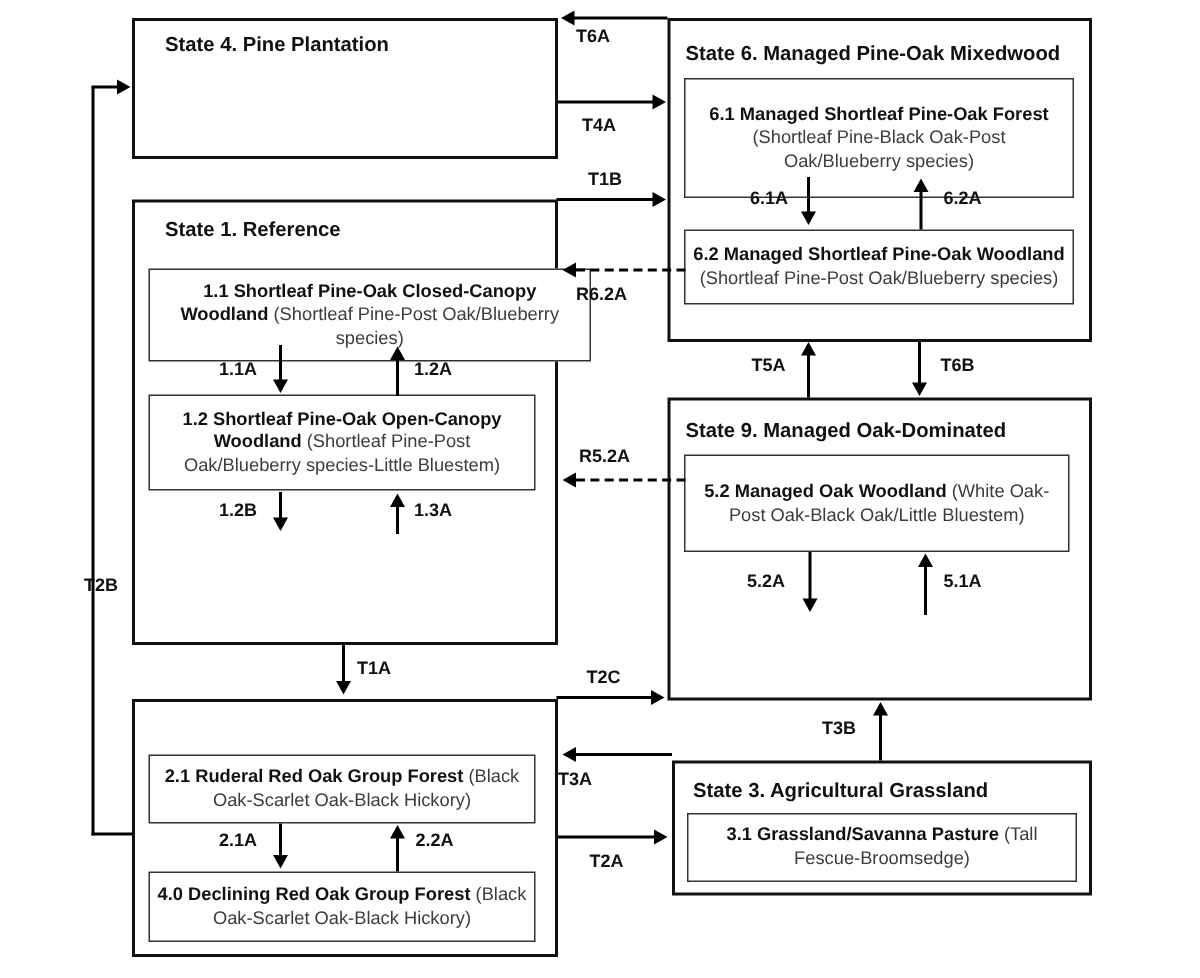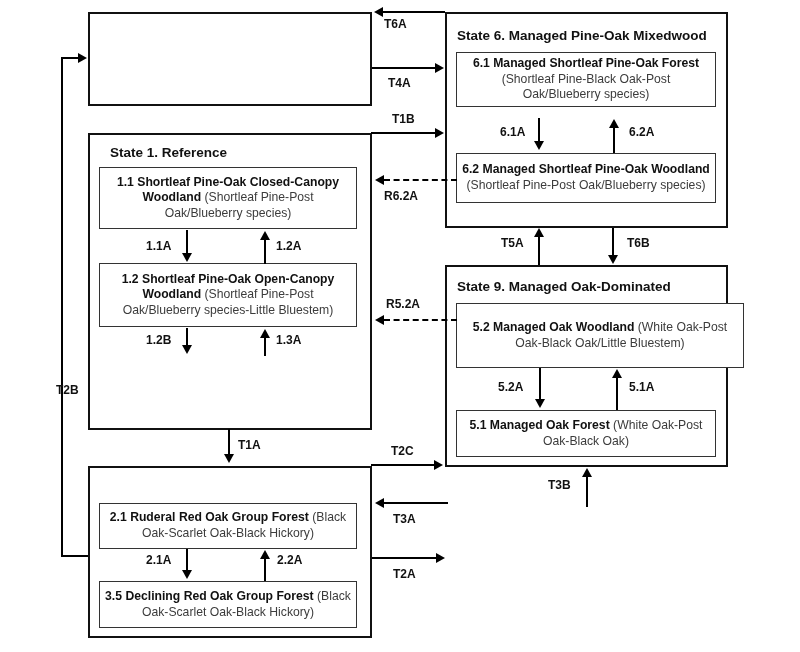--- a/index.html
+++ b/index.html
@@ -20,61 +20,65 @@
   .ah-left{border-top:5px solid transparent;border-bottom:5px solid transparent;border-right:9px solid #000;}
   .ah-down{border-left:5px solid transparent;border-right:5px solid transparent;border-top:9px solid #000;}
   .ah-up{border-left:5px solid transparent;border-right:5px solid transparent;border-bottom:9px solid #000;}
 </style>
 </head>
 <body>
 
 <div class="diagram">
 
   <div class="state" style="left:88px;top:12px;width:284px;height:94px">
+    <div class="state-title" style="left:20px;top:8px">State 4. Pine Plantation</div>
   </div>
 
   <div class="state" style="left:445px;top:12px;width:283px;height:216px">
     <div class="state-title" style="left:10px;top:14px">State 6. Managed Pine-Oak Mixedwood</div>
-    <div class="phase" style="left:9px;top:38px;width:260px;height:55px">
+    <div class="phase" style="left:9px;top:38px;width:260px;height:80px">
       <div class="ptext"><span class="pname">6.1 Managed Shortleaf Pine-Oak Forest</span> <span>(Shortleaf Pine-Black Oak-Post Oak/Blueberry species)</span></div>
     </div>
     <div class="phase" style="left:9px;top:139px;width:260px;height:50px">
       <div class="ptext"><span class="pname">6.2 Managed Shortleaf Pine-Oak Woodland</span> <span>(Shortleaf Pine-Post Oak/Blueberry species)</span></div>
     </div>
   </div>
 
   <div class="state" style="left:88px;top:133px;width:284px;height:297px">
     <div class="state-title" style="left:20px;top:10px">State 1. Reference</div>
-    <div class="phase" style="left:9px;top:32px;width:258px;height:62px">
+    <div class="phase" style="left:9px;top:44px;width:295px;height:62px">
       <div class="ptext"><span class="pname">1.1 Shortleaf Pine-Oak Closed-Canopy Woodland</span> <span>(Shortleaf Pine-Post Oak/Blueberry species)</span></div>
     </div>
     <div class="phase" style="left:9px;top:128px;width:258px;height:64px">
       <div class="ptext"><span class="pname">1.2 Shortleaf Pine-Oak Open-Canopy Woodland</span> <span>(Shortleaf Pine-Post Oak/Blueberry species-Little Bluestem)</span></div>
     </div>
   </div>
 
   <div class="state" style="left:445px;top:265px;width:283px;height:202px">
     <div class="state-title" style="left:10px;top:12px">State 9. Managed Oak-Dominated</div>
-    <div class="phase" style="left:9px;top:36px;width:288px;height:65px">
+    <div class="phase" style="left:9px;top:36px;width:257px;height:65px">
       <div class="ptext"><span class="pname">5.2 Managed Oak Woodland</span> <span>(White Oak-Post Oak-Black Oak/Little Bluestem)</span></div>
-    </div>
-    <div class="phase" style="left:9px;top:143px;width:260px;height:47px">
-      <div class="ptext"><span class="pname">5.1 Managed Oak Forest</span> <span>(White Oak-Post Oak-Black Oak)</span></div>
     </div>
   </div>
 
   <div class="state" style="left:88px;top:466px;width:284px;height:172px">
     <div class="phase" style="left:9px;top:35px;width:258px;height:46px">
       <div class="ptext"><span class="pname">2.1 Ruderal Red Oak Group Forest</span> <span>(Black Oak-Scarlet Oak-Black Hickory)</span></div>
     </div>
     <div class="phase" style="left:9px;top:113px;width:258px;height:47px">
-      <div class="ptext"><span class="pname">3.5 Declining Red Oak Group Forest</span> <span>(Black Oak-Scarlet Oak-Black Hickory)</span></div>
+      <div class="ptext"><span class="pname">4.0 Declining Red Oak Group Forest</span> <span>(Black Oak-Scarlet Oak-Black Hickory)</span></div>
     </div>
   </div>
 
+  <div class="state" style="left:448px;top:507px;width:280px;height:90px">
+    <div class="state-title" style="left:12px;top:10px">State 3. Agricultural Grassland</div>
+    <div class="phase" style="left:8px;top:33px;width:260px;height:46px">
+      <div class="ptext"><span class="pname">3.1 Grassland/Savanna Pasture</span> <span>(Tall Fescue-Broomsedge)</span></div>
+    </div>
+  </div>
 
   <div class="hline" style="left:382px;top:11px;width:63px"></div>
   <div class="ah ah-left" style="left:374px;top:7px"></div>
   <div class="tlabel" style="left:384px;top:17px">T6A</div>
 
   <div class="hline" style="left:372px;top:67px;width:64px"></div>
   <div class="ah ah-right" style="left:435px;top:63px"></div>
   <div class="tlabel" style="left:388px;top:76px">T4A</div>
 
   <div class="hline" style="left:371px;top:132px;width:65px"></div>
@@ -137,21 +141,21 @@
   <div class="hline" style="left:371px;top:464px;width:64px"></div>
   <div class="ah ah-right" style="left:434px;top:460px"></div>
   <div class="tlabel" style="left:391px;top:444px">T2C</div>
 
   <div class="vline" style="left:586px;top:476px;height:31px"></div>
   <div class="ah ah-up" style="left:582px;top:468px"></div>
   <div class="tlabel" style="left:548px;top:478px">T3B</div>
 
   <div class="hline" style="left:384px;top:502px;width:64px"></div>
   <div class="ah ah-left" style="left:375px;top:498px"></div>
-  <div class="tlabel" style="left:393px;top:512px">T3A</div>
+  <div class="tlabel" style="left:372px;top:512px">T3A</div>
 
   <div class="hline" style="left:372px;top:557px;width:65px"></div>
   <div class="ah ah-right" style="left:436px;top:553px"></div>
   <div class="tlabel" style="left:393px;top:567px">T2A</div>
 
   <div class="vline" style="left:186px;top:549px;height:22px"></div>
   <div class="ah ah-down" style="left:182px;top:570px"></div>
   <div class="tlabel" style="left:146px;top:553px">2.1A</div>
   <div class="vline" style="left:264px;top:558px;height:23px"></div>
   <div class="ah ah-up" style="left:260px;top:550px"></div>

